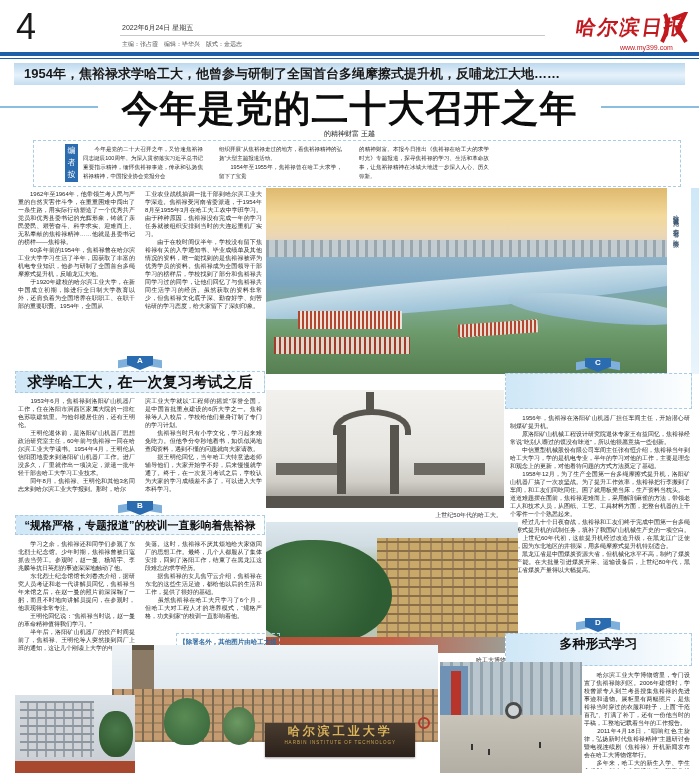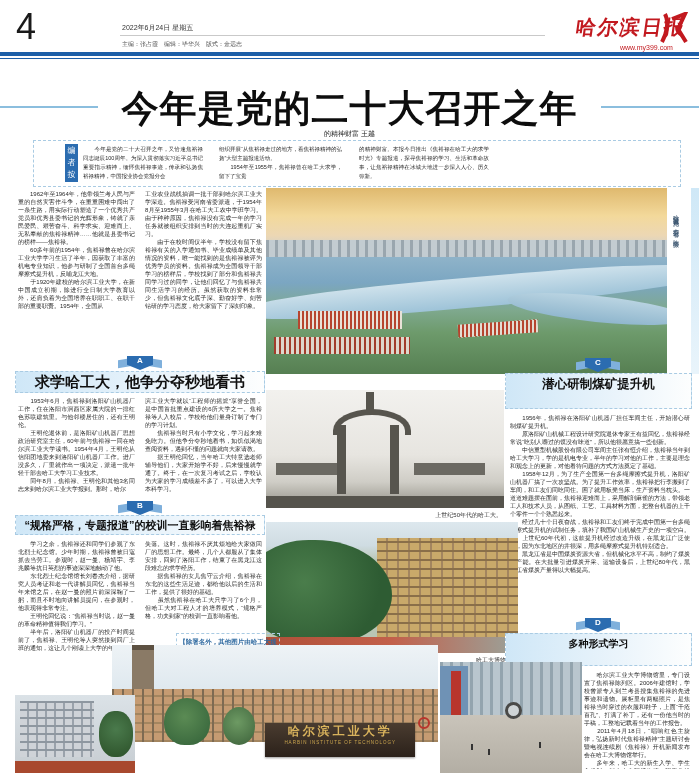--- a/index.html
+++ b/index.html
@@ -72,20 +72,21 @@
   <div class="abs credits">主编：张占霞　编辑：毕华兴　版式：金远志</div>
   <div class="abs masthead">哈尔滨日报</div>
   <svg class="abs" style="left:658px;top:12px" width="30" height="32" viewBox="0 0 30 32">
     <path d="M7 2 C11 10 9 21 4 30" stroke="#c2191f" stroke-width="4" fill="none"></path>
     <path d="M14 7 L27 2 L20 17 L28 30" stroke="#c2191f" stroke-width="4" fill="none"></path>
   </svg>
   <div class="abs mhurl">www.my399.com</div>
   <div class="abs rule1"></div>
   <div class="abs rule2"></div>
 
+  <div class="abs banner">1954年，焦裕禄求学哈工大，他曾参与研制了全国首台多绳摩擦式提升机，反哺龙江大地……</div>
   <div class="abs headline">今年是党的二十大召开之年</div>
   <div class="abs hl-deco" style="left:0"></div>
   <div class="abs hl-deco" style="left:601px"></div>
   <div class="abs byline">的精神财富 王越</div>
 
   <div class="abs edbox">
     <div class="abs edtab">编者按</div>
     <div class="abs edcol body-t" style="left:49px;width:120px;font-size:5.5px;line-height:9px">　　今年是党的二十大召开之年，又恰逢焦裕禄同志诞辰100周年。为深入贯彻落实习近平总书记重要指示精神，缅怀焦裕禄事迹，传承和弘扬焦裕禄精神，中国报业协会党报分会</div>
     <div class="abs edcol body-t" style="left:185px;width:123px;font-size:5.5px;line-height:9px">组织开展“从焦裕禄走过的地方，看焦裕禄精神的弘扬”大型主题报道活动。
 　　1954年至1955年，焦裕禄曾在哈工大求学，留下了宝贵</div>
@@ -109,21 +110,21 @@
     <div class="abs" style="left:60%;top:58%;width:45%;height:14%;background:linear-gradient(180deg,#bad4e2,#8fb6cd);transform:rotate(6deg);border-radius:50%"></div>
   </div>
   <div class="abs vcap" style="left:671px;top:210px;height:132px">哈尔滨城市风光。本报记者 陈南摄</div>
   <div class="abs" style="left:691px;top:188px;width:8px;height:186px;background:linear-gradient(180deg,#cfe8f7,#e9f4fb)"></div>
 
   <div class="abs ribbon" style="left:118px;top:356px">
     <i class="wing wl"></i>
       <i class="wing wr"></i>
     <b class="mid">A</b>
   </div>
-  <div class="abs sechead" style="left:15px;top:371px;width:250px;height:22px;font-size:15px;line-height:20px">求学哈工大，他争分夺秒地看书</div>
+  <div class="abs sechead" style="left:15px;top:371px;width:250px;height:22px;font-size:15px;line-height:20px">求学哈工大，在一次复习考试之后</div>
   <div class="abs body-t" style="left:18px;top:397px;width:117px;height:102px">　　1953年6月，焦裕禄到洛阳矿山机器厂工作，住在洛阳市涧西区家属大院的一排红色苏联建筑里。与他邻楼居住的，还有王明伦。
 　　王明伦退休前，是洛阳矿山机器厂思想政治研究室主任，60年前与焦裕禄一同在哈尔滨工业大学读书。1954年4月，王明伦从信阳团地委来到洛阳矿山机器厂工作。进厂没多久，厂里就作出一项决定，派遣一批年轻干部去哈工大学习工业技术。
 　　同年8月，焦裕禄、王明伦和其他3名同志来到哈尔滨工业大学报到。那时，哈尔</div>
   <div class="abs body-t" style="left:145px;top:397px;width:117px;height:106px">滨工业大学就以“工程师的摇篮”享誉全国，是中国首批重点建设的6所大学之一。焦裕禄等人入校后，学校给他们量身订制了专门的学习计划。
 　　焦裕禄当时只有小学文化，学习起来难免吃力。但他争分夺秒地看书，如饥似渴地查阅资料，遇到不懂的问题就向大家请教。
 　　据王明伦回忆，当年哈工大特意选老师辅导他们，大家开始学不好，后来慢慢就学通了。终于，在一次复习考试之后，学校认为大家的学习成绩差不多了，可以进入大学本科学习。</div>
 
   <div class="abs photo" style="left:266px;top:390px;width:238px;height:118px">
     <div class="abs" style="left:0;top:0;width:100%;height:100%;background:linear-gradient(180deg,#f2f1ee 0%,#e7e5e0 55%,#cfcdc6 78%,#908e85 100%)"></div>
     <div class="abs" style="left:30%;top:30%;width:9px;height:58%;background:#57554e"></div>
@@ -135,21 +136,20 @@
     <div class="abs" style="left:0;top:90%;width:100%;height:10%;background:#55534c"></div>
   </div>
   <div class="abs cap" style="left:266px;top:511px;width:236px;text-align:right">上世纪50年代的哈工大。</div>
 
   <div class="abs ribbon" style="left:576px;top:358px">
     <i class="wing wl"></i>
       <i class="wing wr"></i>
     <b class="mid">C</b>
   </div>
   <div class="abs sechead" style="left:505px;top:373px;width:187px;height:36px;font-size:12.5px;line-height:16px;padding-top:2px">
-    <div>潜心研制煤矿提升机</div>
   </div>
   <div class="abs body-t" style="left:510px;top:414px;width:180px;height:200px">　　1956年，焦裕禄在洛阳矿山机器厂担任车间主任，开始潜心研制煤矿提升机。
 　　原洛阳矿山机械工程设计研究院退休专家王有益回忆，焦裕禄经常说“吃别人嚼过的馍没有味道”，所以他很愿意搞一些创新。
 　　中信重型机械股份有限公司车间主任张有恒介绍，焦裕禄当年到哈工大学习，学的是机电专业，半年的学习对他的工作，主要是理念和观念上的更新，对他看待问题的方式方法奠定了基础。
 　　1958年12月，为了生产全国第一台多绳摩擦式提升机，洛阳矿山机器厂搞了一次攻坚战。为了提升工作效率，焦裕禄把行李搬到了车间，和工友们同吃同住。困了就用板凳当床，生产资料当枕头。一道道难题摆在面前，焦裕禄迎难而上，采用解剖麻雀的方法，带领老工人和技术人员，从图纸、工艺、工具材料方面，把整台机器的上千个零件一个个熟悉起来。
 　　经过几十个日夜奋战，焦裕禄和工友们终于完成中国第一台多绳摩擦式提升机的试制任务，填补了我国矿山机械生产史的一项空白。
 　　上世纪60年代初，这款提升机经过改造升级，在黑龙江广泛使用，因为东北地区的井很深，用多绳摩擦式提升机特别适合。
 　　黑龙江省是中国煤炭资源大省，但机械化水平不高，制约了煤炭的产能。在大批量引进煤炭开采、运输设备后，上世纪80年代，黑龙江省煤炭产量得以大幅提高。</div>
 
   <div class="abs photo" style="left:266px;top:522px;width:252px;height:131px">
@@ -174,21 +174,21 @@
   <div class="abs body-t" style="left:145px;top:540px;width:117px;height:90px">失落。这时，焦裕禄不厌其烦地给大家做回厂的思想工作。最终，几个人都服从了集体安排，回到了洛阳工作，结束了在黑龙江这段难忘的求学经历。
 　　据焦裕禄的女儿焦守云介绍，焦裕禄在东北的这些生活足迹，都给他以后的生活和工作，提供了很好的基础。
 　　虽然焦裕禄在哈工大只学习了6个月，但哈工大对工程人才的培养模式，“规格严格，功夫到家”的校训一直影响着他。</div>
   <div class="abs notebox" style="left:176px;top:633px;width:104px;height:30px">【除署名外，其他图片由哈工大提供】</div>
 
   <div class="abs ribbon" style="left:576px;top:618px">
     <i class="wing wl"></i>
       <i class="wing wr"></i>
     <b class="mid">D</b>
   </div>
-  <div class="abs sechead" style="left:505px;top:633px;width:187px;height:33px;font-size:10px;line-height:15px;padding-top:2px">
+  <div class="abs sechead" style="left:505px;top:633px;width:187px;height:33px;font-size:13px;line-height:15px;padding-top:2px">
     <div>多种形式学习</div>
   </div>
   <div class="abs body-t" style="left:584px;top:671px;width:106px;height:98px">　　哈尔滨工业大学博物馆里，专门设置了焦裕禄陈列区。2006年建馆时，学校曾派专人到兰考县搜集焦裕禄的先进事迹和遗物。展柜里有两幅照片，是焦裕禄当时穿过的衣服和鞋子，上面“千疮百孔”、打满了补丁，还有一份他当时的手稿，工整地记载着当年的工作报告。
 　　2011年4月18日，“唱响红色主旋律，弘扬新时代焦裕禄精神”主题研讨会暨电视连续剧《焦裕禄》开机新闻发布会在哈工大博物馆举行。
 　　多年来，哈工大的新生入学、学生入党时，都会来参观博物馆，观看焦裕禄的纪录片，通过这种形式让焦裕禄的精神代代传承。</div>
 
   <div class="abs photo" style="left:440px;top:662px;width:142px;height:111px">
     <div class="abs" style="left:0;top:0;width:100%;height:48%;background:#b9c6ce"></div>
     <div class="abs" style="left:0;top:0;width:100%;height:48%;background:repeating-linear-gradient(90deg,#93a4ae 0 3px,transparent 3px 10px)"></div>
     <div class="abs" style="left:0;top:4%;width:20%;height:44%;background:#6f92b5"></div>

